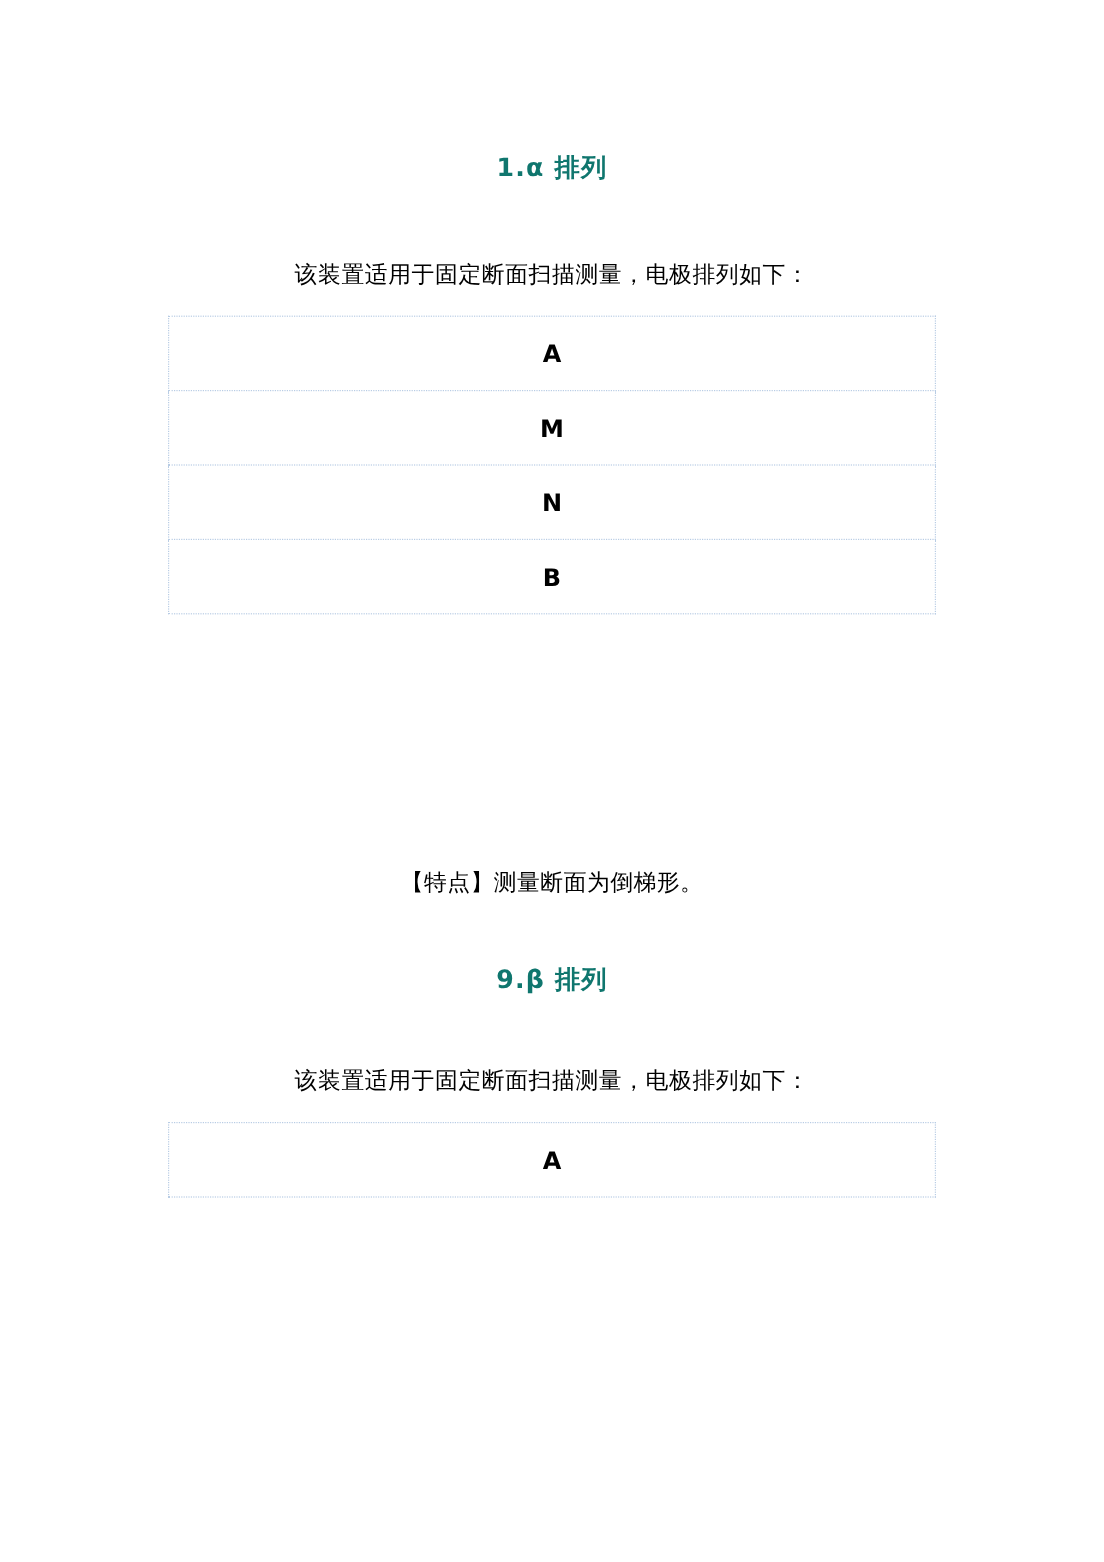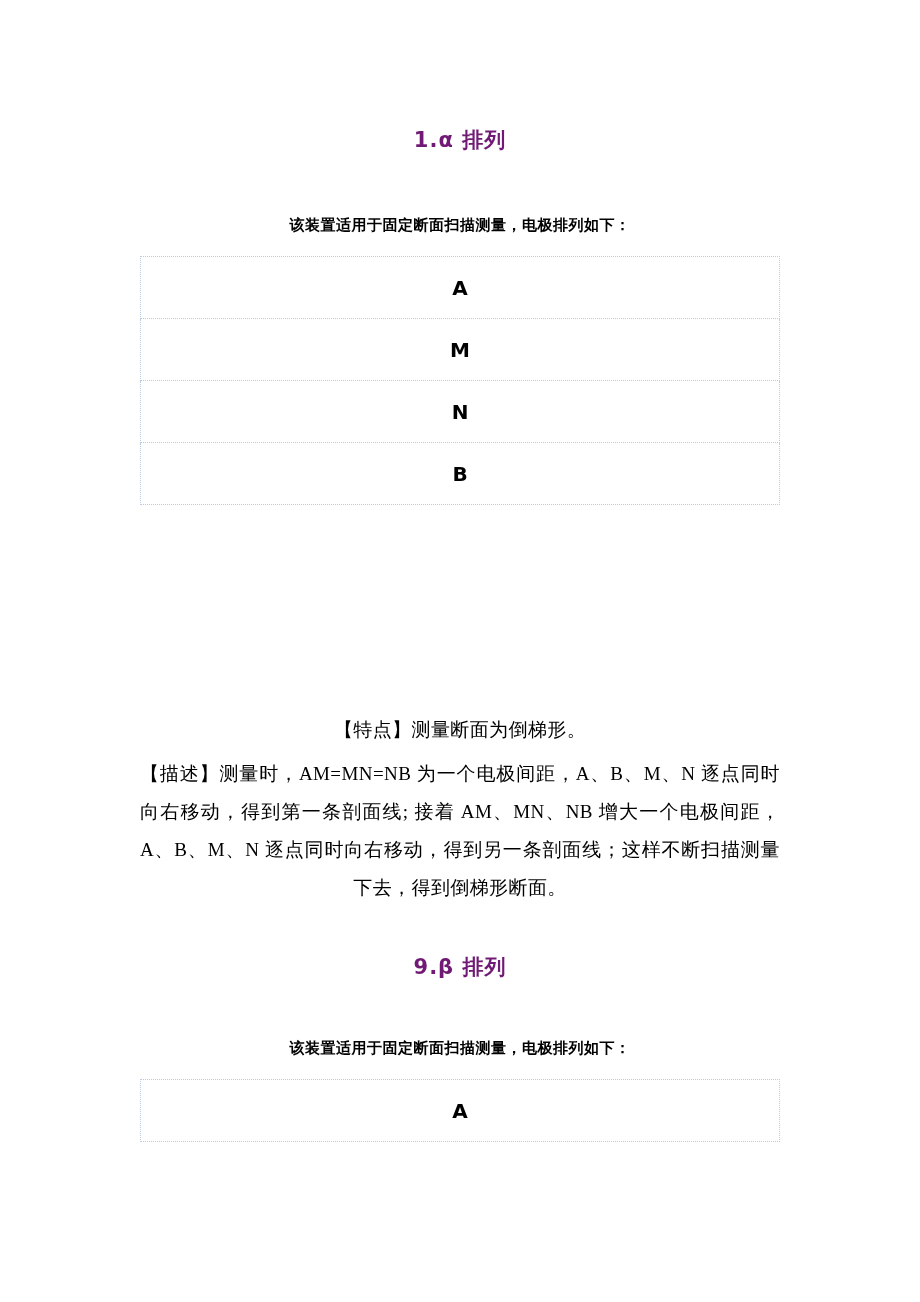--- a/index.html
+++ b/index.html
@@ -21,36 +21,35 @@
     box-sizing: border-box;
     padding: 0 140px;
     position: relative;
   }
   .section-heading {
     text-align: center;
     font-family: "DejaVu Sans", sans-serif;
     font-size: 21px;
     font-weight: 700;
     letter-spacing: 1px;
-    color: #701a75;
+    color: #0f766e;
   }
   .heading-1 {
     padding-top: 112px;
   }
   .heading-2 {
     padding-top: 32px;
   }
   .intro-line {
     text-align: center;
-    font-size: 15px;
+    font-size: 19px;
     font-family: "Liberation Serif", serif;
     margin-top: 62px;
     margin-bottom: 0;
     letter-spacing: 0.5px;
-    font-weight: bold;
   }
   .electrode-table {
     margin-top: 21px;
     width: 640px;
     margin-left: auto;
     margin-right: auto;
     border-collapse: collapse;
     table-layout: fixed;
   }
   .electrode-table td {
@@ -114,23 +113,20 @@
       </tr>
     </tbody>
   </table>
 
   <div class="spacer-block"></div>
 
   <p class="body-paragraph para-feature centered">
     <span>【特点】</span><span>测量断面为倒梯形。</span>
   </p>
 
-  <p class="body-paragraph para-desc">
-    <span>【描述】</span><span>测量时，AM=MN=NB 为一个电极间距，A、B、M、N 逐点同时向右移动，得到第一条剖面线; 接着 AM、MN、NB 增大一个电极间距，A、B、M、N 逐点同时向右移动，得到另一条剖面线；这样不断扫描测量下去，得到倒梯形断面。</span>
-  </p>
 
   <h1 class="section-heading heading-2">9.β 排列</h1>
 
   <p class="intro-line section-2-intro">该装置适用于固定断面扫描测量，电极排列如下：</p>
 
   <table class="electrode-table">
     <tbody>
       <tr>
         <td>A</td>
       </tr>

